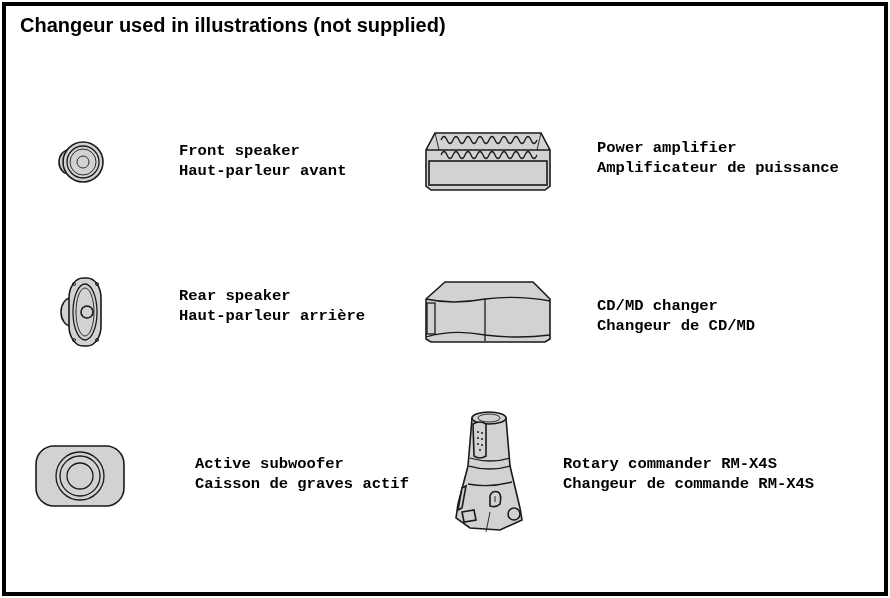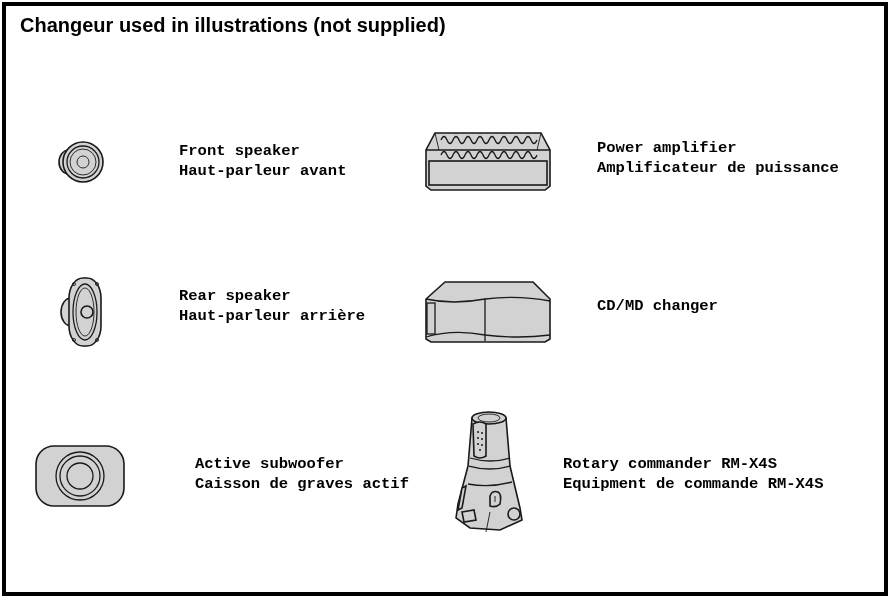--- a/index.html
+++ b/index.html
@@ -83,20 +83,21 @@
   <svg width="130" height="64" viewBox="0 0 130 64">
     <path class="body" d="M3 60 L3 20 L22 3 L110 3 L127 20 L127 60 L122 63 L8 63 Z"></path>
     <path class="line" d="M3 20 Q 30 26 62 20 Q 95 16 127 22"></path>
     <path class="line" d="M3 58 Q 30 50 62 56 Q 95 60 127 56"></path>
     <path class="line" d="M62 20 L62 62"></path>
     <rect class="line" x="4" y="24" width="8" height="31"></rect>
   </svg>
 </div>
 <div class="label" style="left:597px;top:287px;margin-top:9px;">
   <div>CD/MD changer</div>
+  <div>Changeur de CD/MD</div>
 </div>
 
 <div class="icon" style="left:34px;top:444px;">
   <svg width="92" height="64" viewBox="0 0 92 64">
     <rect class="body" x="2" y="2" width="88" height="60" rx="18" ry="18"></rect>
     <circle class="line" cx="46" cy="32" r="24"></circle>
     <circle class="line" cx="46" cy="32" r="20"></circle>
     <circle class="line" cx="46" cy="32" r="13"></circle>
   </svg>
 </div>
@@ -126,14 +127,14 @@
     <path class="body" d="M40 88 Q 42 82 48 84 Q 52 86 50 96 Q 46 100 40 98 Z"></path>
     <path class="thin" d="M45 88 L 45 94"></path>
     <path class="body" d="M12 104 L 24 102 L 26 112 L 14 114 Z"></path>
     <path class="body" d="M12 80 L 16 78 L 12 100 L 8 102 Z"></path>
     <circle class="body" cx="64" cy="106" r="6"></circle>
     <path class="thin" d="M40 104 L 36 124"></path>
   </svg>
 </div>
 <div class="label" style="left:563px;top:454px;">
   <div>Rotary commander RM-X4S</div>
-  <div>Equipment de commande RM-X4S</div>
+  <div>Changeur de commande RM-X4S</div>
 </div>
 
 </body></html>

